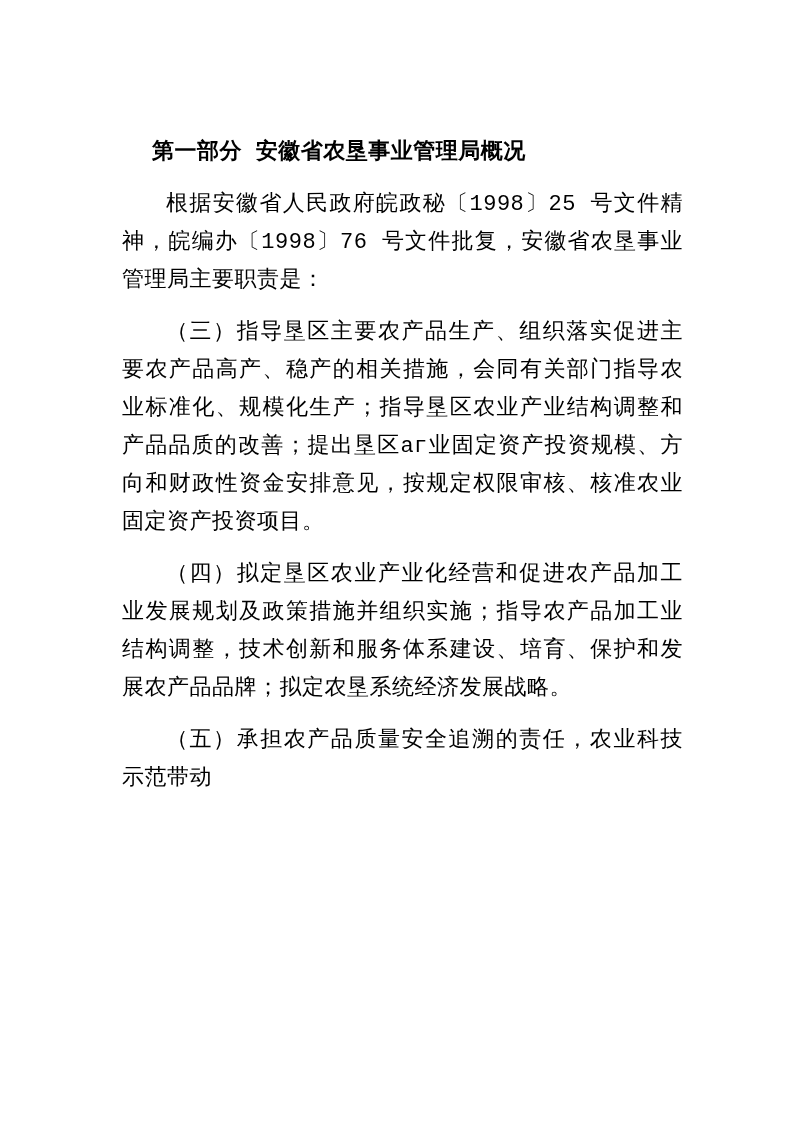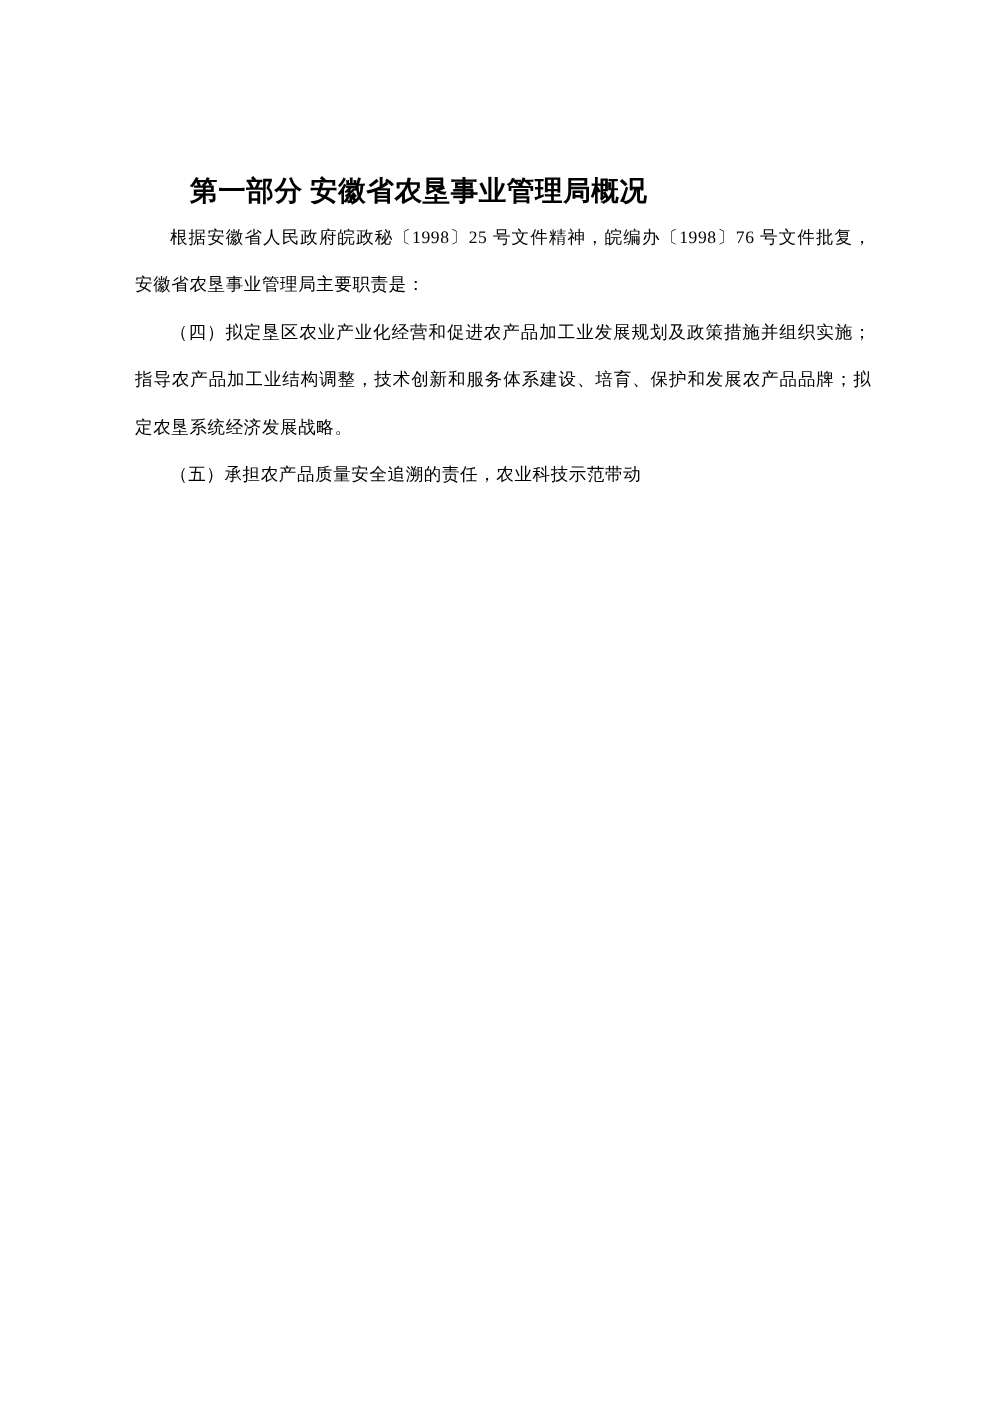--- a/index.html
+++ b/index.html
@@ -6,43 +6,43 @@
     margin: 0;
     padding: 0;
     background: #ffffff;
   }
   .page {
     position: relative;
     width: 794px;
     height: 972px;
     background: #ffffff;
     overflow: hidden;
-    font-family: Liberation Serif, serif;
+    font-family: Liberation Mono, monospace;
     color: #000000;
   }
   .content {
     position: absolute;
     left: 108px;
     top: 134px;
     width: 589px;
   }
   .doc-title,
   .section-heading {
     font-size: 22px;
     line-height: 38px;
     font-weight: bold;
     margin: 0;
     text-indent: 2em;
     white-space: nowrap;
     letter-spacing: 0.5px;
   }
   .para {
-    font-size: 14px;
+    font-size: 22px;
     line-height: 38px;
-    margin: 0;
+    margin: 14px;
     text-indent: 2em;
     text-align: justify;
     text-justify: inter-ideograph;
     letter-spacing: 0.5px;
   }
   .page-number {
     position: absolute;
     right: 97px;
     top: 991px;
     font-size: 20px;
@@ -50,17 +50,18 @@
     letter-spacing: 1px;
   }
 </style>
 </head>
 <body>
 
 <div class="page">
   <div class="content">
     <p class="doc-title">第一部分 安徽省农垦事业管理局概况</p>
     <p class="para">根据安徽省人民政府皖政秘〔1998〕25 号文件精神，皖编办〔1998〕76 号文件批复，安徽省农垦事业管理局主要职责是：</p>
+    <p class="para">（三）指导垦区主要农产品生产、组织落实促进主要农产品高产、稳产的相关措施，会同有关部门指导农业标准化、规模化生产；指导垦区农业产业结构调整和产品品质的改善；提出垦区аг业固定资产投资规模、方向和财政性资金安排意见，按规定权限审核、核准农业固定资产投资项目。</p>
     <p class="para">（四）拟定垦区农业产业化经营和促进农产品加工业发展规划及政策措施并组织实施；指导农产品加工业结构调整，技术创新和服务体系建设、培育、保护和发展农产品品牌；拟定农垦系统经济发展战略。</p>
     <p class="para">（五）承担农产品质量安全追溯的责任，农业科技示范带动</p>
   </div>
   <div class="page-number">-4-</div>
 </div>
 
 </body></html>

